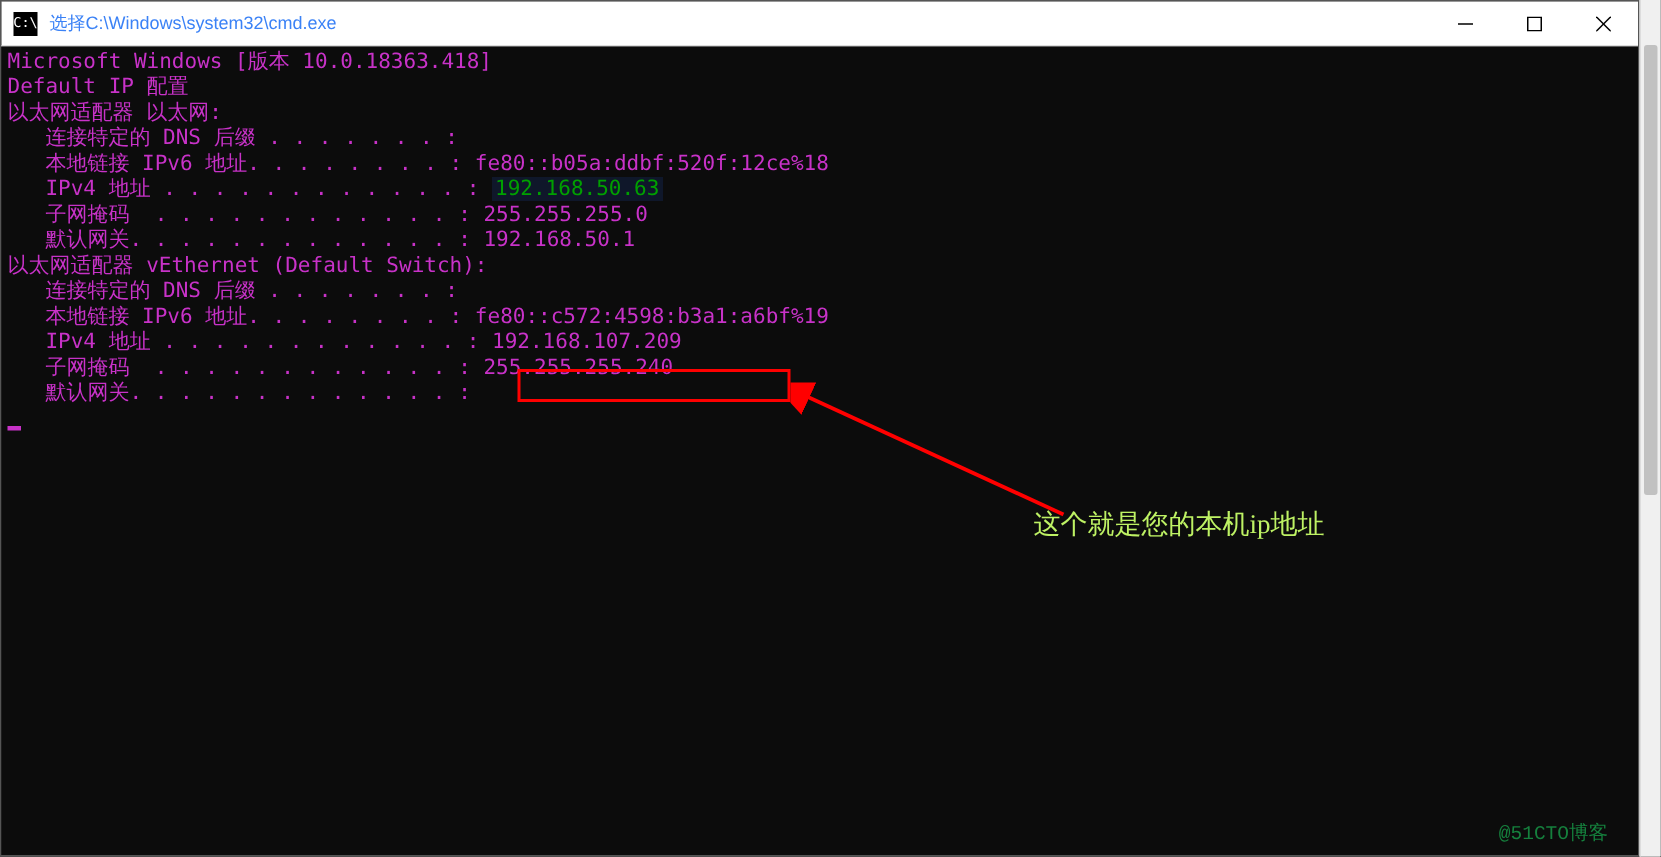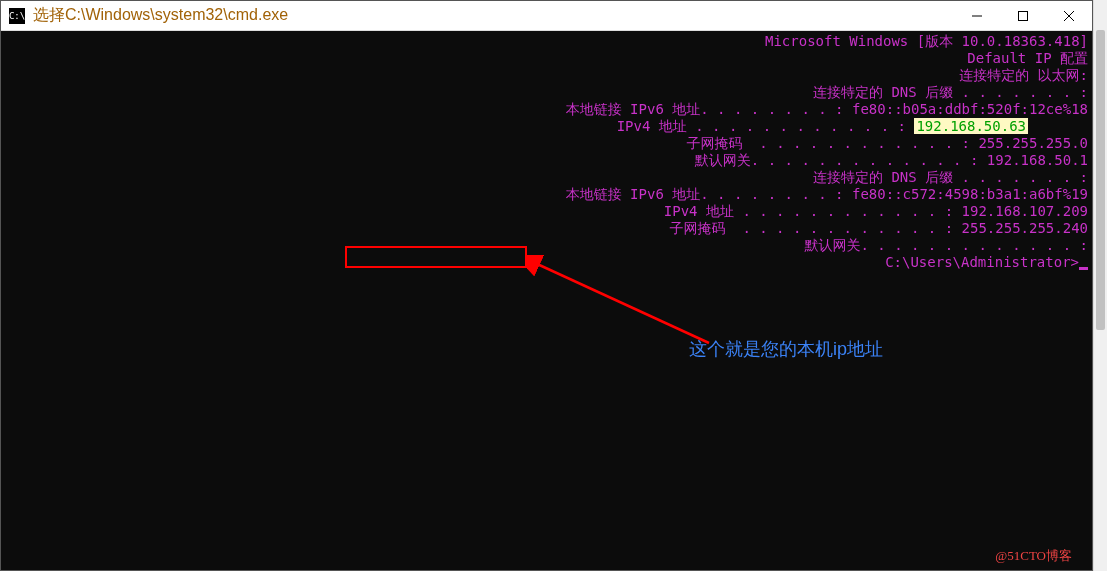--- a/index.html
+++ b/index.html
@@ -32,22 +32,22 @@
       background: #000;
       display: inline-flex;
       align-items: center;
       justify-content: center;
       font-size: 9px;
       color: #fff;
       font-family: monospace;
     }
     .titlebar-text {
       flex: 1;
-      font-size: 16px;
-      color: #a16207;
+      font-size: 12px;
+      color: #3b82f6;
     }
     .win-controls { display: flex; height: 30px; }
     .win-btn {
       width: 46px;
       height: 30px;
       display: flex;
       align-items: center;
       justify-content: center;
       font-size: 11px;
       color: #000;
@@ -57,46 +57,46 @@
     .terminal {
       background: #0c0c0c;
       font-family: "NSimSun", "SimSun", Consolas, monospace;
       font-size: 14px;
       line-height: 17px;
       padding: 2px 4px;
       color: #a626a4;
       height: calc(100% - 30px);
       position: relative;
     }
-    .line { white-space: pre; color: #c832c8; text-align: right; }
+    .line { white-space: pre; color: #c832c8; }
     .ipv4-highlight {
-      background: #fef9c3;
+      background: #0f172a;
       color: #00a000;
       padding: 0 2px;
     }
     .ipv4-sel {
       background: #f5f5dc;
       display: inline-block;
       width: 60px;
     }
     .redbox {
       position: absolute;
       border: 2px solid #ff0000;
       pointer-events: none;
     }
     .arrow-svg {
       position: absolute;
       pointer-events: none;
     }
     .annotation {
       position: absolute;
-      color: #3b82f6;
+      color: #bef264;
       font-size: 18px;
       font-weight: normal;
-      font-family: Liberation Sans, sans-serif;
+      font-family: Liberation Serif, serif;
     }
     .cursor {
       display: inline-block;
       width: 9px;
       height: 3px;
       background: #c832c8;
       vertical-align: bottom;
       margin-bottom: 1px;
     }
     .scrollbar-right {
@@ -113,23 +113,23 @@
       left: 2px; right: 2px;
       top: 30px;
       height: 300px;
       background: #c1c1c1;
       border-radius: 2px;
     }
     .watermark {
       position: absolute;
       right: 20px;
       bottom: 6px;
-      color: #ef4444;
+      color: #15803d;
       font-size: 13px;
-      font-family: Liberation Serif, serif;
+      font-family: Liberation Mono, monospace;
     }
   </style>
 </head>
 <body>
 
 <div class="window">
   <div class="titlebar">
     <span class="titlebar-icon">C:\</span>
     <span class="titlebar-text">选择C:\Windows\system32\cmd.exe</span>
     <div class="win-controls">
@@ -152,36 +152,37 @@
     </div>
   </div>
 
   <div class="terminal">
     <div class="line">Microsoft Windows [版本 10.0.18363.418]</div>
     <div class="line"></div>
     <div class="line"></div>
     <div class="line">Default IP 配置</div>
     <div class="line"></div>
     <div class="line"></div>
-    <div class="line">连接特定的 以太网:</div>
+    <div class="line">以太网适配器 以太网:</div>
     <div class="line"></div>
     <div class="line">   连接特定的 DNS 后缀 . . . . . . . :</div>
     <div class="line"><span>   本地链接 IPv6 地址. . . . . . . . : </span><span>fe80::b05a:ddbf:520f:12ce%18</span></div>
     <div class="line"><span>   IPv4 地址 . . . . . . . . . . . . : </span><span class="ipv4-highlight">192.168.50.63</span><span class="ipv4-sel"></span></div>
     <div class="line"><span>   子网掩码  . . . . . . . . . . . . : </span><span>255.255.255.0</span></div>
     <div class="line"><span>   默认网关. . . . . . . . . . . . . : </span><span>192.168.50.1</span></div>
     <div class="line"></div>
+    <div class="line">以太网适配器 vEthernet (Default Switch):</div>
     <div class="line"></div>
     <div class="line">   连接特定的 DNS 后缀 . . . . . . . :</div>
     <div class="line"><span>   本地链接 IPv6 地址. . . . . . . . : </span><span>fe80::c572:4598:b3a1:a6bf%19</span></div>
     <div class="line"><span>   IPv4 地址 . . . . . . . . . . . . : </span><span>192.168.107.209</span></div>
     <div class="line"><span>   子网掩码  . . . . . . . . . . . . : </span><span>255.255.255.240</span></div>
     <div class="line">   默认网关. . . . . . . . . . . . . :</div>
     <div class="line"></div>
-    <div class="line"><span>C:\Users\Administrator&gt;</span><span class="cursor"></span></div>
+    <div class="line"><span class="cursor"></span></div>
 
     <div class="watermark">@51CTO博客</div>
   </div>
 
   <div class="redbox" style="left:344px; top:245px; width:182px; height:22px;"></div>
 
   <svg class="arrow-svg" style="left:526px; top:254px; width:190px; height:95px;">
     <defs>
       <marker id="ah" markerWidth="12" markerHeight="10" refX="2" refY="5" orient="auto">
         <polygon points="0,0 12,5 0,10" fill="#ff0000"></polygon>

